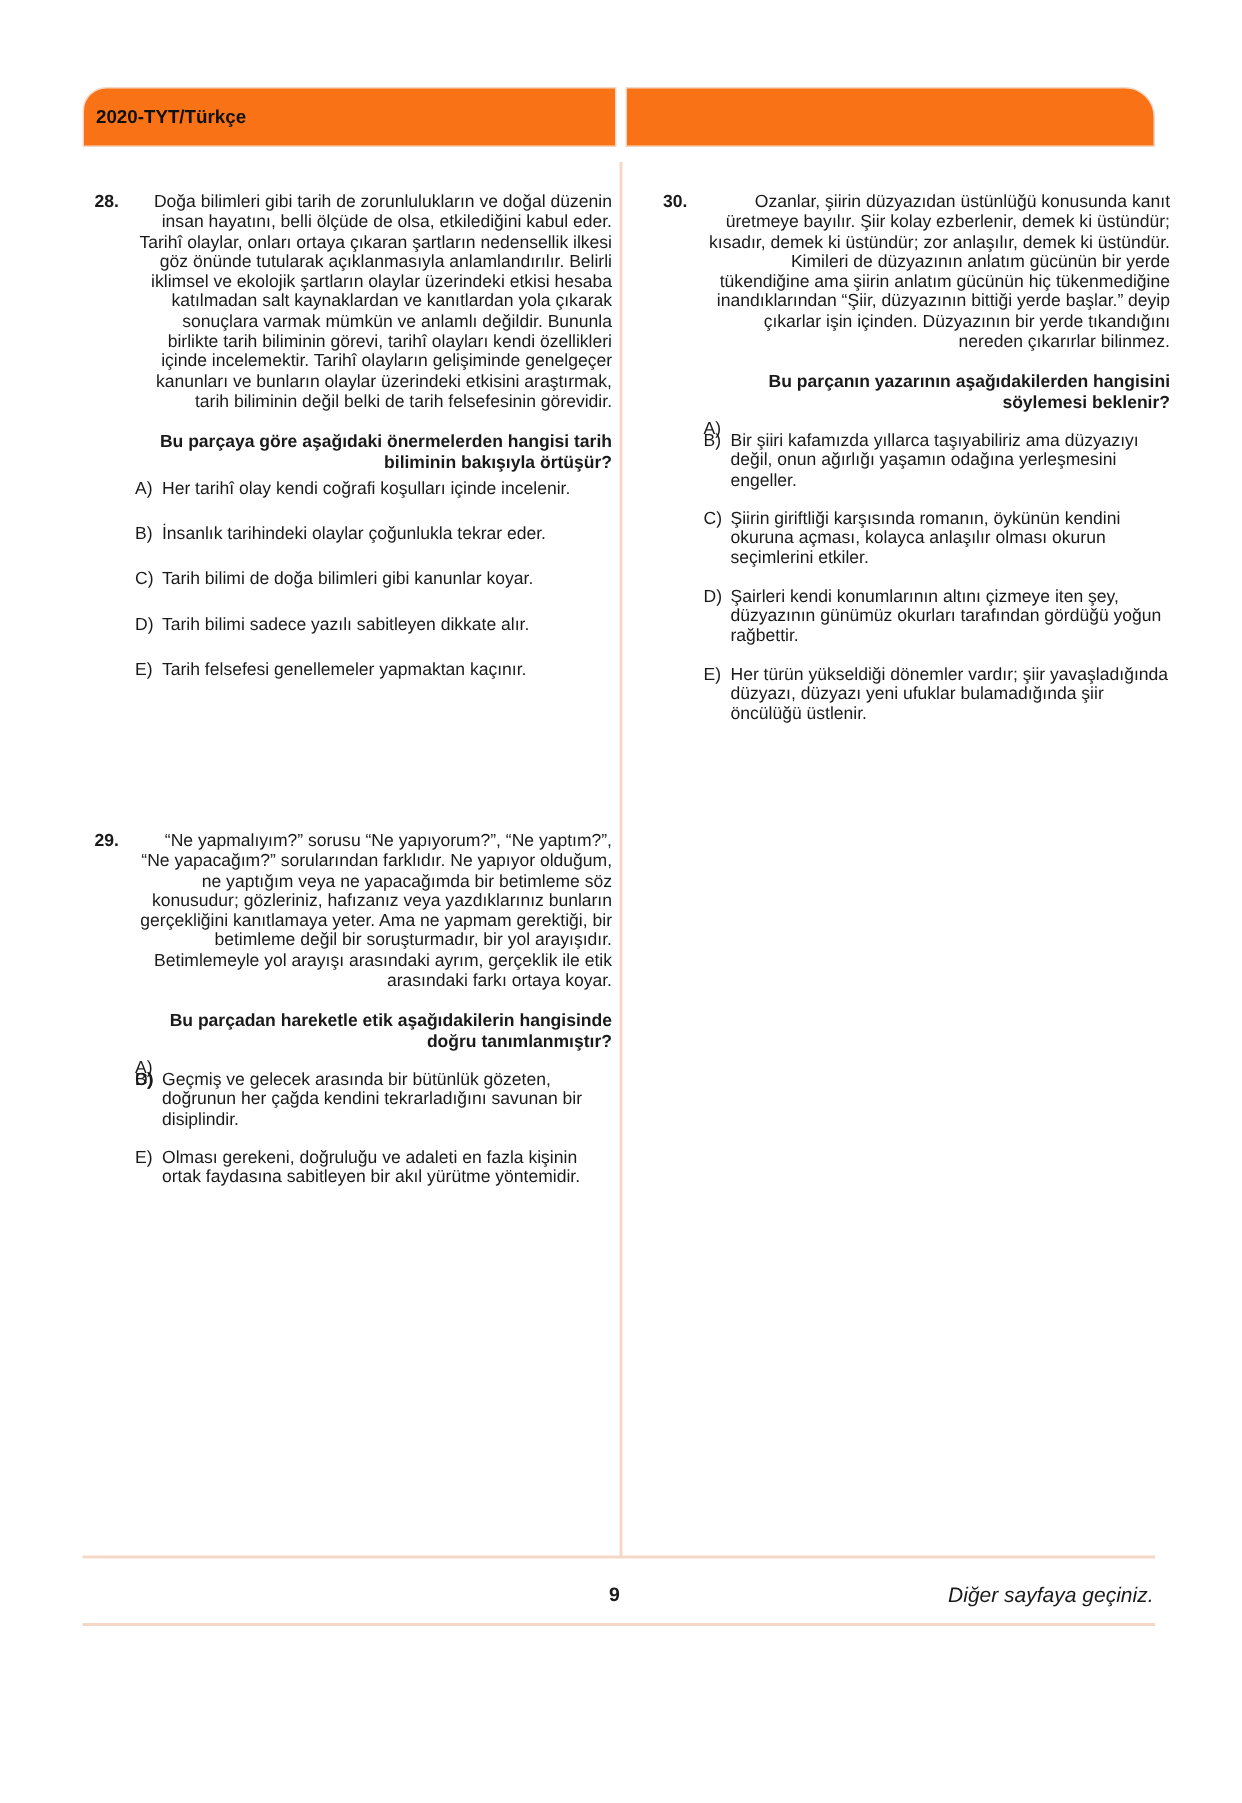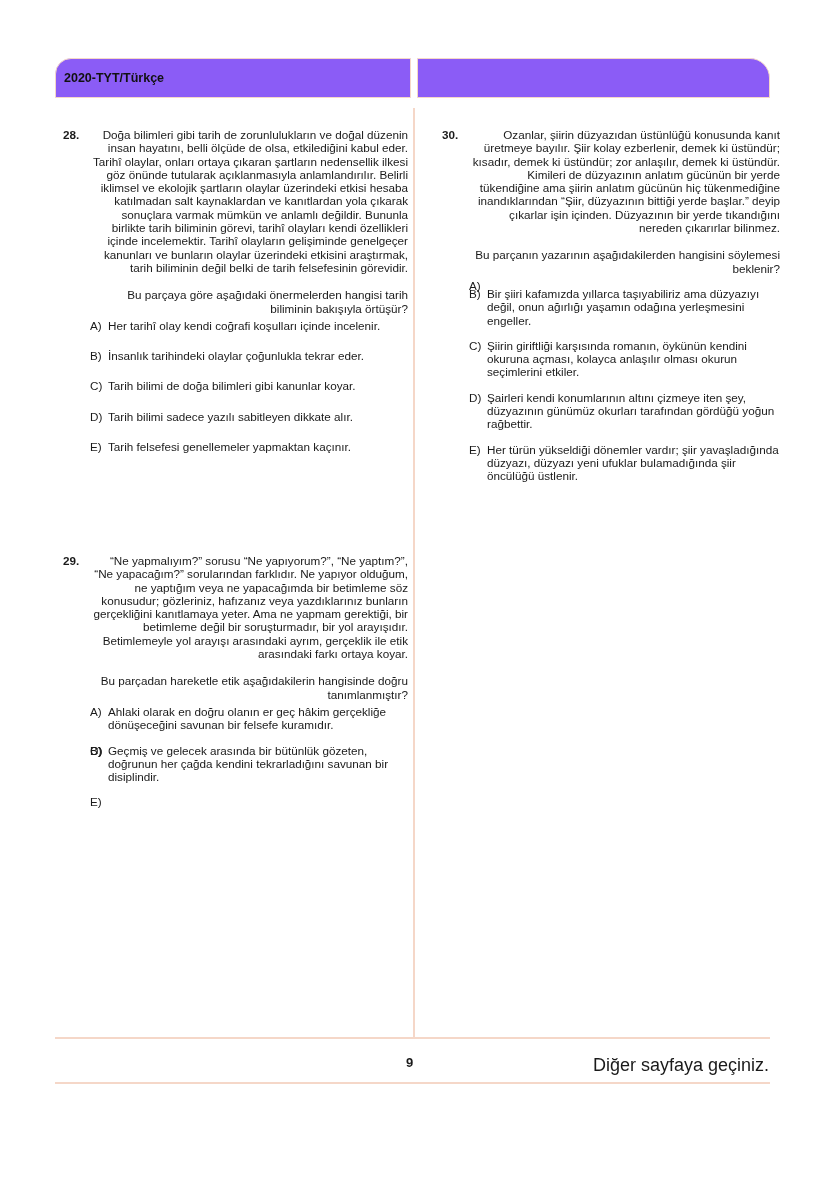--- a/index.html
+++ b/index.html
@@ -1,28 +1,28 @@
 <!DOCTYPE html>
 <html><head>
 <meta charset="utf-8">
 <style>
   html, body { margin:0; padding:0; background:#ffffff; }
   body { width:828px; height:1202px; position:relative; font-family:"Liberation Sans", sans-serif; color:#1a1a1a; overflow:hidden; }
-  .hdr-box { position:absolute; top:58px; height:40px; border:1.5px solid #f5d7c8; box-sizing:border-box; background:#8b5cf6; }
+  .hdr-box { position:absolute; top:58px; height:40px; border:1.5px solid #f5d7c8; box-sizing:border-box; background:#f97316; }
   .hdr-left { left:55px; width:356px; border-radius:16px 0 0 0; }
   .hdr-right { left:417px; width:353px; border-radius:0 20px 0 0; }
   .hdr-title { position:absolute; left:8px; top:12px; font-size:12.5px; font-weight:bold; color:#111; }
   .col-divider { position:absolute; left:413px; top:108px; width:1.5px; height:930px; background:#f5d7c8; }
   .footer-line { position:absolute; left:55px; width:715px; height:1.5px; background:#f5d7c8; }
   .page-num { position:absolute; left:406px; top:1055px; font-size:13px; font-weight:bold; }
-  .next-page { position:absolute; right:59px; top:1055px; font-size:18px; }
+  .next-page { position:absolute; right:59px; top:1055px; font-size:14px; font-style:italic; }
   .q { position:absolute; font-size:11.7px; line-height:13.3px; }
   .q .num { position:absolute; left:0; top:0; font-weight:bold; }
   .q .body { margin-left:27px; }
-  .q .stem { margin-left:27px; font-weight:normal; margin-top:14px; }
+  .q .stem { margin-left:27px; font-weight:bold; margin-top:14px; }
   .opt { margin-left:27px; position:relative; padding-left:18px; }
   .opt .ol { position:absolute; left:0; top:0; }
   .p { margin:0;text-align:right; }
 </style>
 </head>
 <body>
 
 <div class="hdr-box hdr-left">
   <span class="hdr-title">2020-TYT/Türkçe</span>
 </div>
@@ -38,25 +38,25 @@
   <div class="opt" style="margin-top:17px;"><span class="ol">B)</span><span>İnsanlık tarihindeki olaylar çoğunlukla tekrar eder.</span></div>
   <div class="opt" style="margin-top:17px;"><span class="ol">C)</span><span>Tarih bilimi de doğa bilimleri gibi kanunlar koyar.</span></div>
   <div class="opt" style="margin-top:17px;"><span class="ol">D)</span><span>Tarih bilimi sadece yazılı sabitleyen dikkate alır.</span></div>
   <div class="opt" style="margin-top:17px;"><span class="ol">E)</span><span>Tarih felsefesi genellemeler yapmaktan kaçınır.</span></div>
 </div>
 
 <div class="q" style="left:63px; top:554px; width:345px;">
   <span class="num">29.</span>
   <p class="p body">“Ne yapmalıyım?” sorusu “Ne yapıyorum?”, “Ne yaptım?”, “Ne yapacağım?” sorularından farklıdır. Ne yapıyor olduğum, ne yaptığım veya ne yapacağımda bir betimleme söz konusudur; gözleriniz, hafızanız veya yazdıklarınız bunların gerçekliğini kanıtlamaya yeter. Ama ne yapmam gerektiği, bir betimleme değil bir soruşturmadır, bir yol arayışıdır. Betimlemeyle yol arayışı arasındaki ayrım, gerçeklik ile etik arasındaki farkı ortaya koyar.</p>
   <p class="p stem">Bu parçadan hareketle etik aşağıdakilerin hangisinde doğru tanımlanmıştır?</p>
-  <div class="opt" style="margin-top:4px;"><span class="ol">A)</span><span>Ahlaki olarak en doğru olanın er geç hâkim gerçekliğe dönüşeceğini savunan bir felsefe kuramıdır.</span></div>
+  <div class="opt" style="margin-top:4px;"><span class="ol">A)</span></div>
   <div class="opt" style="margin-top:12px;"><span class="ol">B)</span></div>
   <div class="opt" style="margin-top:12px;"><span class="ol">C)</span></div>
   <div class="opt" style="margin-top:12px;"><span class="ol">D)</span><span>Geçmiş ve gelecek arasında bir bütünlük gözeten, doğrunun her çağda kendini tekrarladığını savunan bir disiplindir.</span></div>
-  <div class="opt" style="margin-top:12px;"><span class="ol">E)</span></div>
+  <div class="opt" style="margin-top:12px;"><span class="ol">E)</span><span>Olması gerekeni, doğruluğu ve adaleti en fazla kişinin ortak faydasına sabitleyen bir akıl yürütme yöntemidir.</span></div>
 </div>
 
 <div class="q" style="left:442px; top:128px; width:338px;">
   <span class="num">30.</span>
   <p class="p body">Ozanlar, şiirin düzyazıdan üstünlüğü konusunda kanıt üretmeye bayılır. Şiir kolay ezberlenir, demek ki üstündür; kısadır, demek ki üstündür; zor anlaşılır, demek ki üstündür. Kimileri de düzyazının anlatım gücünün bir yerde tükendiğine ama şiirin anlatım gücünün hiç tükenmediğine inandıklarından “Şiir, düzyazının bittiği yerde başlar.” deyip çıkarlar işin içinden. Düzyazının bir yerde tıkandığını nereden çıkarırlar bilinmez.</p>
   <p class="p stem">Bu parçanın yazarının aşağıdakilerden hangisini söylemesi beklenir?</p>
   <div class="opt" style="margin-top:4px;"><span class="ol">A)</span></div>
   <div class="opt" style="margin-top:12px;"><span class="ol">B)</span><span>Bir şiiri kafamızda yıllarca taşıyabiliriz ama düzyazıyı değil, onun ağırlığı yaşamın odağına yerleşmesini engeller.</span></div>
   <div class="opt" style="margin-top:12px;"><span class="ol">C)</span><span>Şiirin giriftliği karşısında romanın, öykünün kendini okuruna açması, kolayca anlaşılır olması okurun seçimlerini etkiler.</span></div>
   <div class="opt" style="margin-top:12px;"><span class="ol">D)</span><span>Şairleri kendi konumlarının altını çizmeye iten şey, düzyazının günümüz okurları tarafından gördüğü yoğun rağbettir.</span></div>

